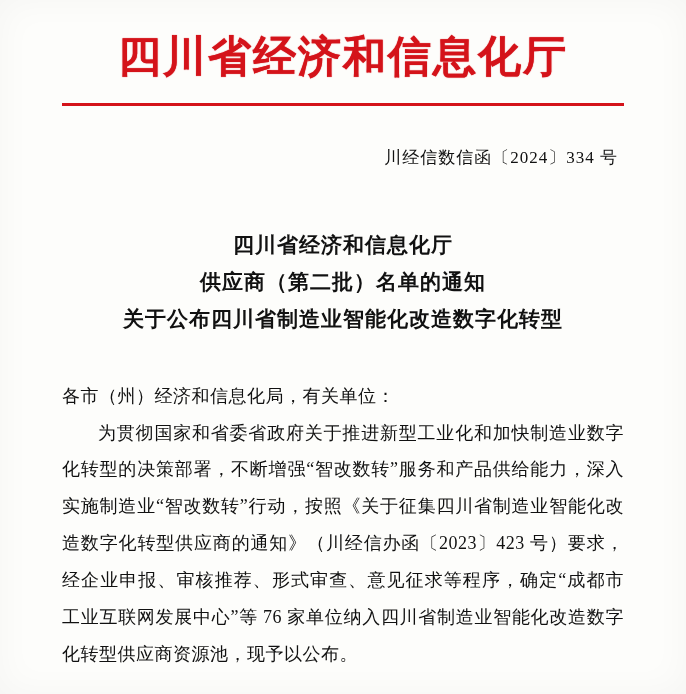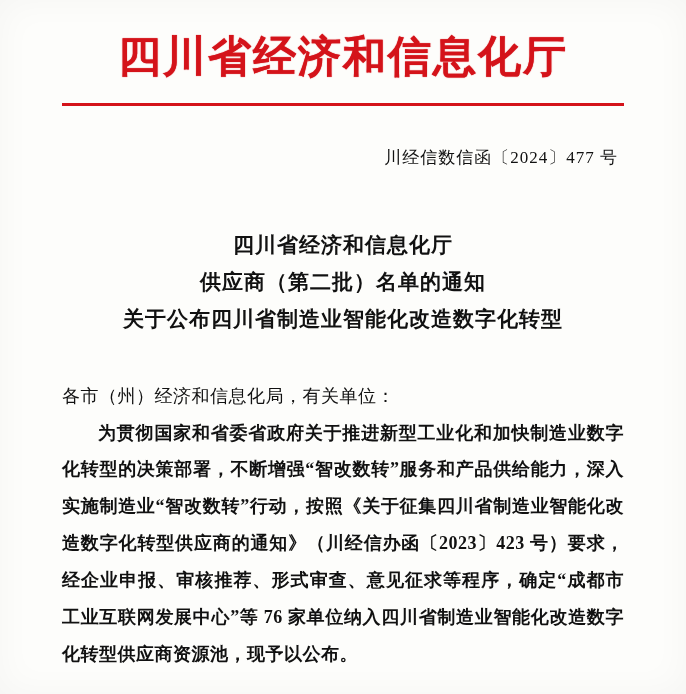--- a/index.html
+++ b/index.html
@@ -79,21 +79,20 @@
   }
   .para {
     font-size: 18px;
     line-height: 2.05;
     letter-spacing: 0.5px;
     text-align: justify;
     text-justify: inter-ideograph;
     text-indent: 2em;
     color: #111;
     margin: 0;
-    font-weight: bold;
   }
   
   .page::after {
     content: "";
     position: absolute;
     inset: 0;
     pointer-events: none;
     box-shadow: inset 0 0 36px rgba(0,0,0,0.035);
   }
 </style>
@@ -101,21 +100,21 @@
 <body>
 
 <div class="page">
 
   <div class="masthead">
     <div class="masthead-title">四川省经济和信息化厅</div>
     <div class="masthead-rule"></div>
   </div>
 
   <div class="docnum-row">
-    <span class="docnum">川经信数信函〔2024〕477 号</span>
+    <span class="docnum">川经信数信函〔2024〕334 号</span>
   </div>
 
   <div class="title-block">
     <div class="title-line">四川省经济和信息化厅</div>
     <div class="title-line">供应商（第二批）名单的通知</div>
     <div class="title-line">关于公布四川省制造业智能化改造数字化转型</div>
   </div>
 
   <div class="body-block">
     <div class="salutation">各市（州）经济和信息化局，有关单位：</div>

